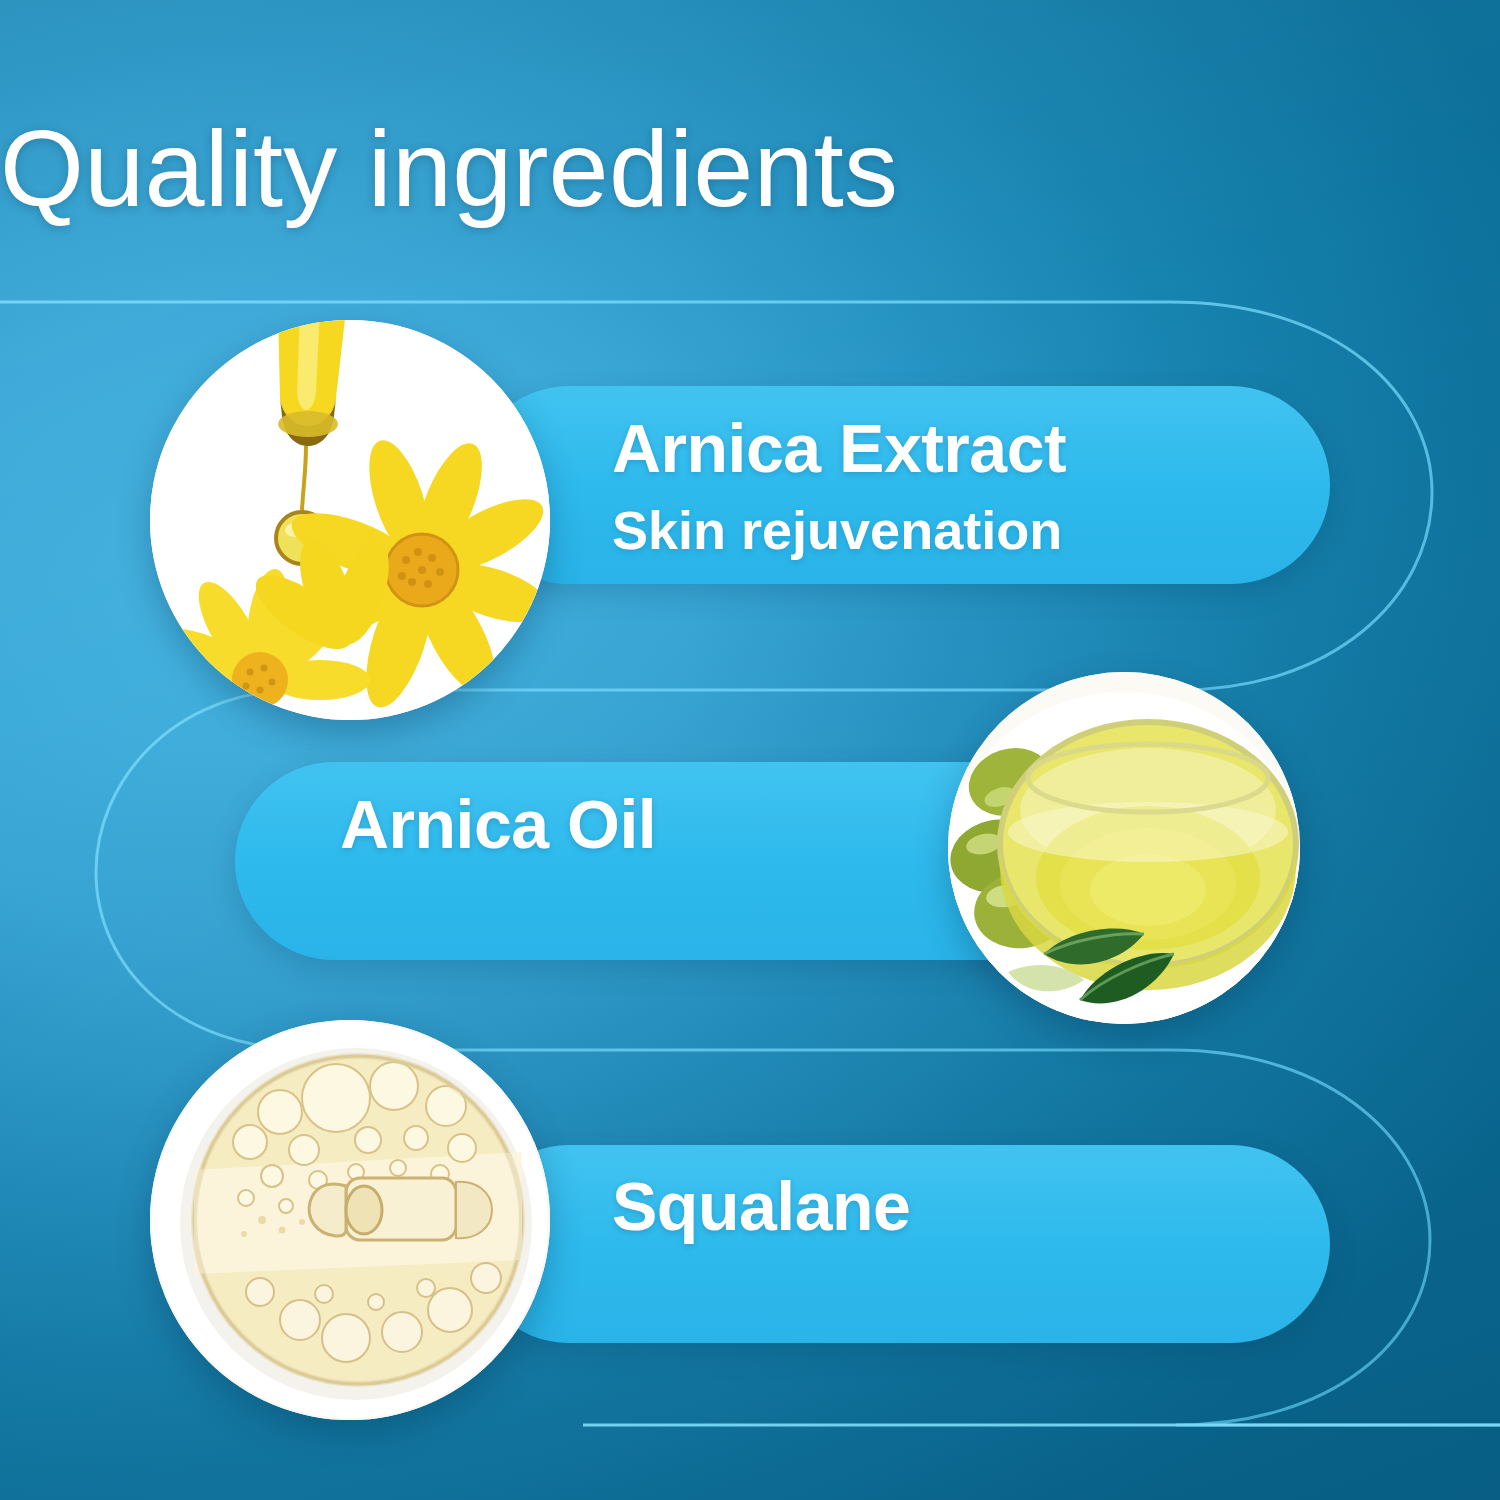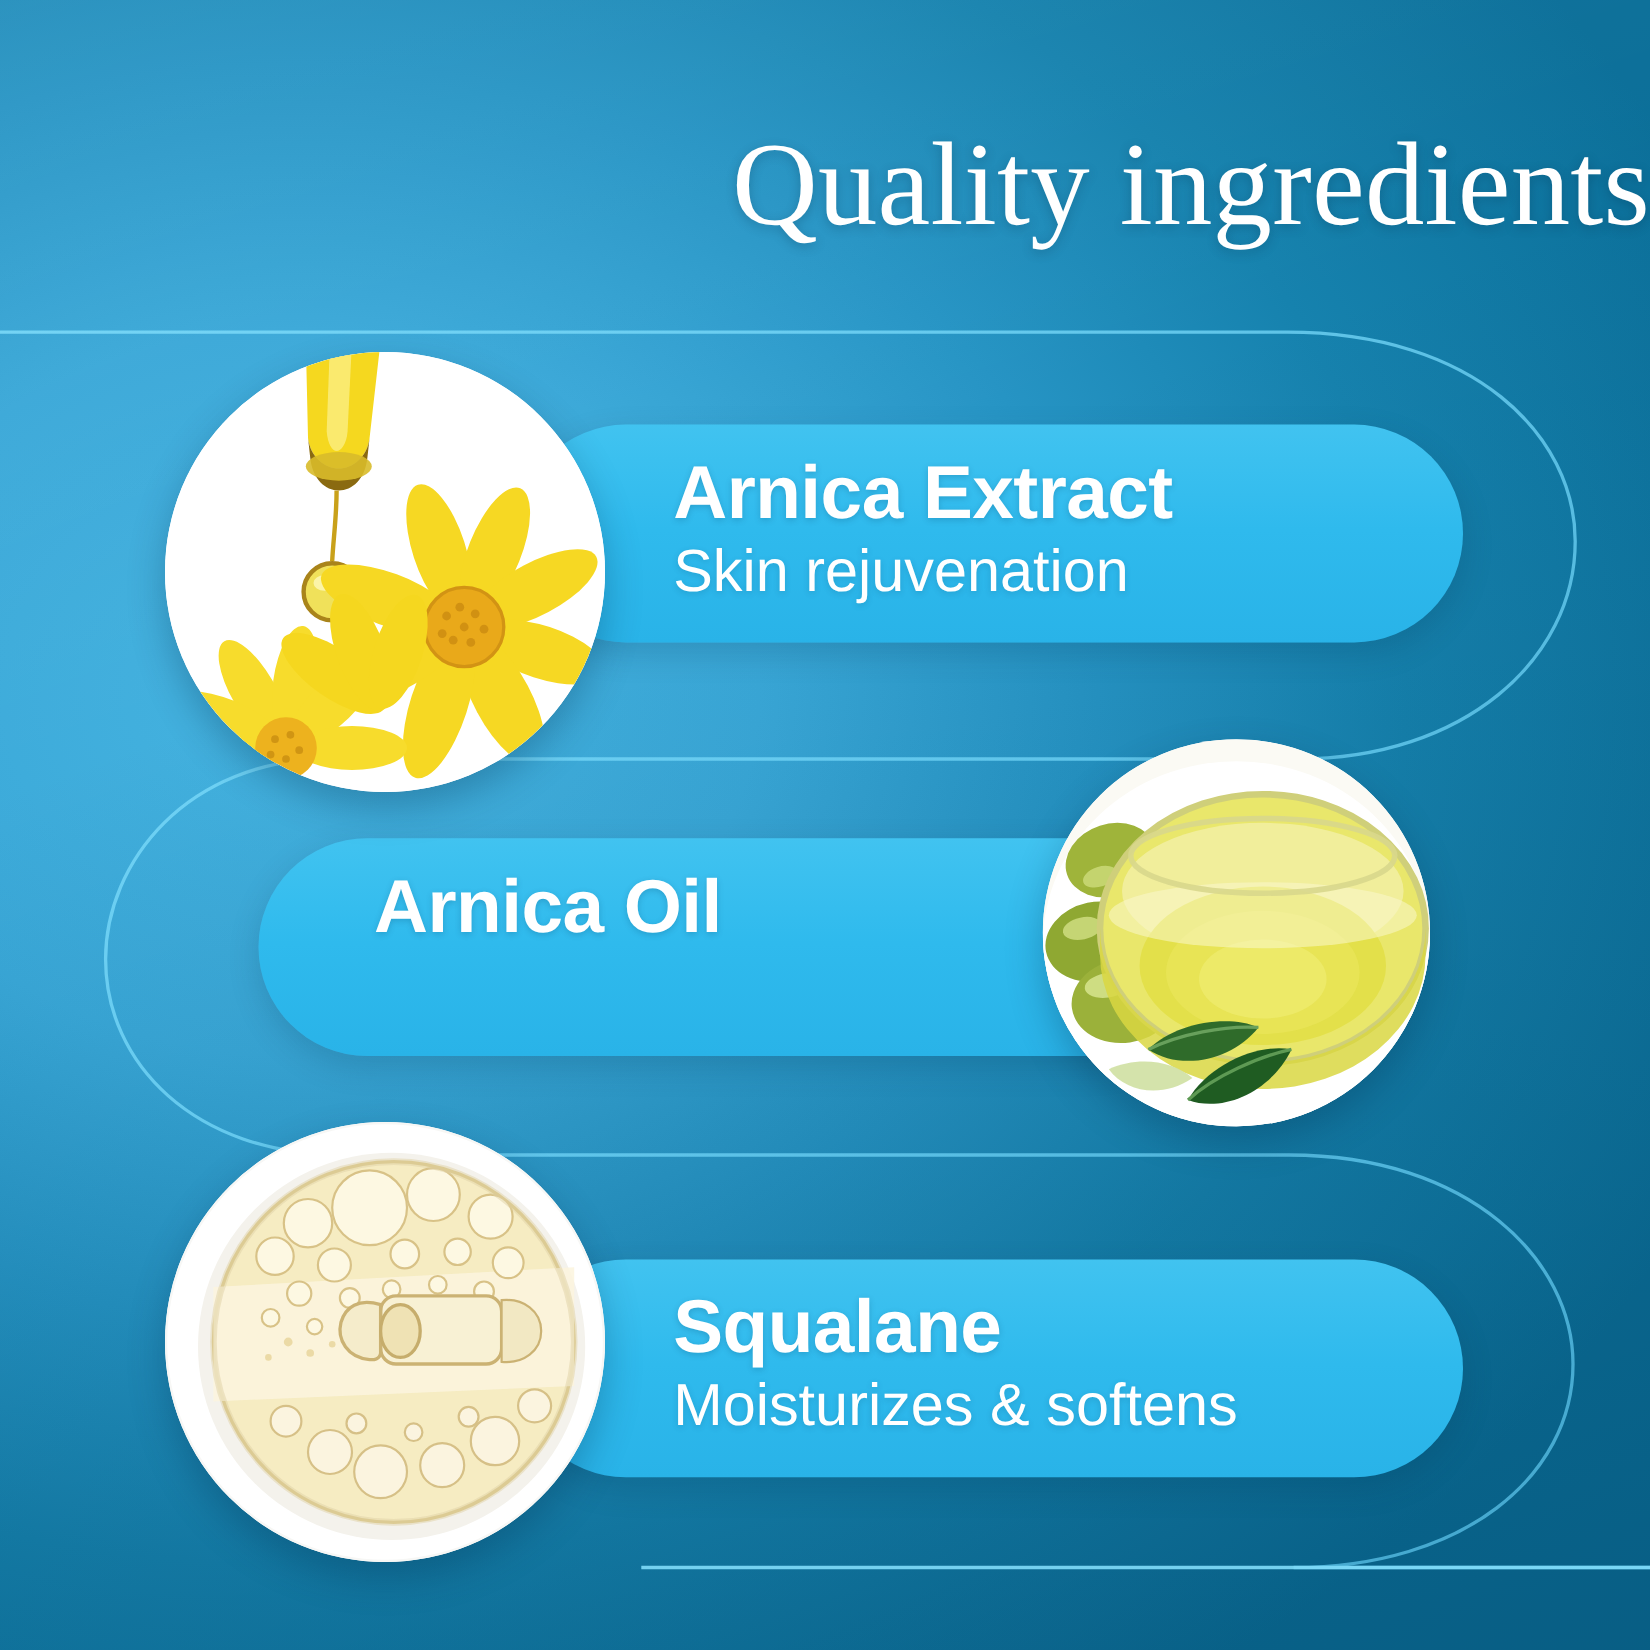--- a/index.html
+++ b/index.html
@@ -16,22 +16,22 @@
   }
   
   .wash{
     position:absolute;inset:0;
     background:linear-gradient(160deg, rgba(255,255,255,0.06) 0%, rgba(255,255,255,0) 35%, rgba(0,60,90,0.18) 78%, rgba(0,55,85,0.30) 100%);
     pointer-events:none;
   }
 
   .title{
     position:absolute;left:0;right:0;top:112px;
-    text-align:right;
-    font-family:Liberation Serif, serif;
+    text-align:left;
+    font-family:Liberation Sans, sans-serif;
     font-size:108px;line-height:1.05;
     color:#ffffff;letter-spacing:0.2px;
     text-shadow:0 2px 10px rgba(0,40,65,0.25);
     white-space:nowrap;
   }
 
   
   .deco{position:absolute;left:0;top:0;width:1500px;height:1500px;pointer-events:none;}
 
   
@@ -45,22 +45,22 @@
   .pill-2{left:235px;top:762px;width:860px;height:198px;}
   .pill-3{left:470px;top:1145px;width:860px;height:198px;}
 
   .pill-text{position:absolute;color:#ffffff;}
   .pill-text .name{
     font-size:68px;font-weight:bold;line-height:1.02;
     letter-spacing:-0.5px;
     text-shadow:0 2px 6px rgba(0,60,95,0.22);
   }
   .pill-text .desc{
-    font-size:54px;font-weight:400;line-height:1.12;
-    margin-top:6px;
+    font-size:54px;font-weight:700;line-height:1.12;
+    margin-top:17px;
     text-shadow:0 2px 6px rgba(0,60,95,0.18);
   }
   .t1{left:612px;top:414px;}
   .t2{left:340px;top:790px;}
   .t3{left:612px;top:1172px;}
 
   
   .circle{
     position:absolute;border-radius:50%;overflow:hidden;
     box-shadow:0 14px 34px rgba(0,45,75,0.30);
@@ -108,21 +108,20 @@
   </div>
 
   <div class="pill pill-2"></div>
   <div class="pill-text t2">
     <div class="name">Arnica Oil</div>
   </div>
 
   <div class="pill pill-3"></div>
   <div class="pill-text t3">
     <div class="name">Squalane</div>
-    <div class="desc">Moisturizes &amp; softens</div>
   </div>
 
   <div class="circle c1">
     <svg viewBox="0 0 400 400">
       <rect width="400" height="400" fill="#ffffff"></rect>
 
       <g>
         <path d="M128 -10 L196 -10 L186 78 C184 96 170 106 158 106 C146 106 132 96 130 78 Z" fill="#f5d81f"></path>
         <path d="M150 -10 L170 -10 L166 72 C165 84 160 90 156 90 C152 90 148 84 147 72 Z" fill="#fbf08a" opacity="0.75"></path>
         <path d="M130 78 C132 96 146 106 158 106 C170 106 184 96 186 78 L184 96 C182 116 170 126 158 126 C146 126 134 116 132 96 Z" fill="#8a6a10"></path>

